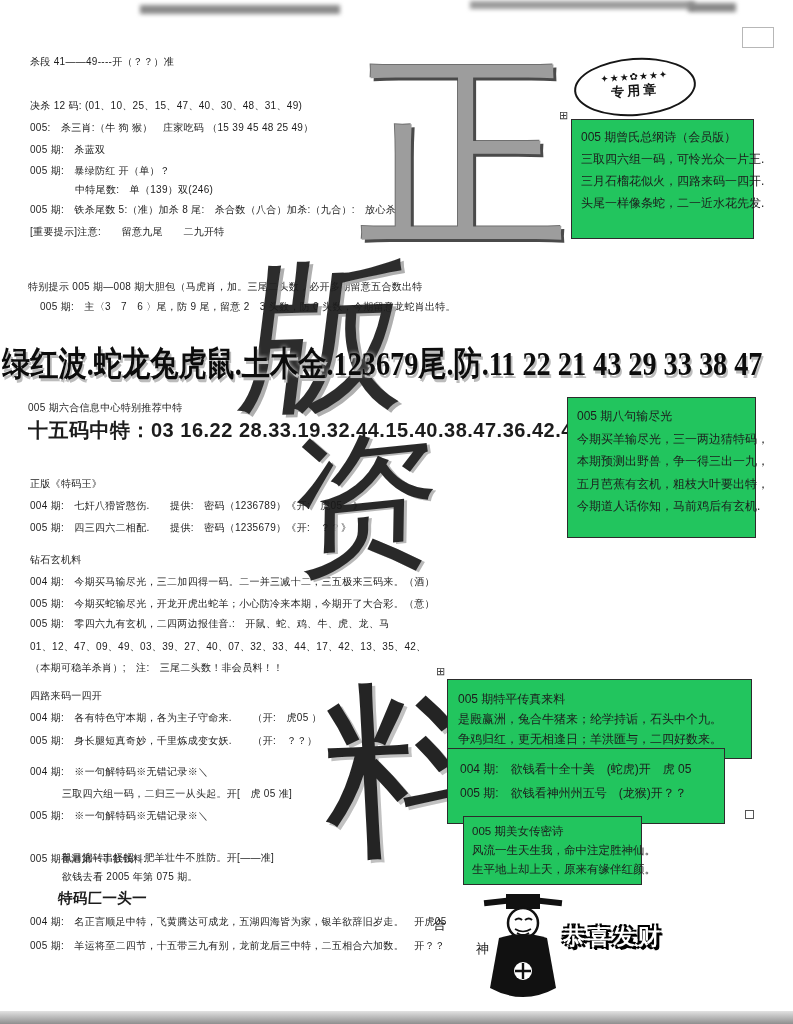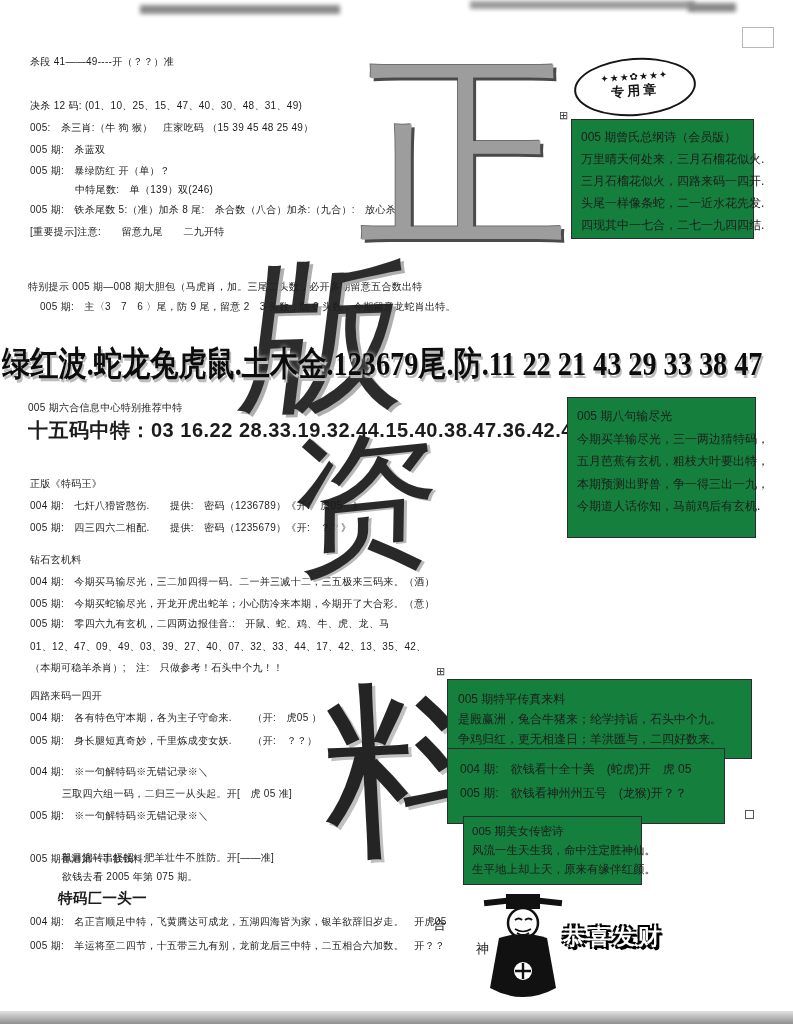--- a/index.html
+++ b/index.html
@@ -17,21 +17,21 @@
   .wm-zi{left:288px;top:428px;font-size:152px;color:#171717;opacity:.92;
          transform:skewX(-7deg) rotate(-6deg);text-shadow:3px 2px 0 #b3b3b3;}
   .wm-liao{left:322px;top:676px;font-size:188px;color:#141414;opacity:.93;
            transform:rotate(-3deg);text-shadow:3px 3px 0 #bdbdbd;}
   
   .banner{position:absolute;left:2px;top:341px;z-index:3;white-space:nowrap;
           font-family:"Liberation Serif",serif;font-weight:bold;font-size:34px;color:#0c0c0c;
           transform:scaleX(.83);transform-origin:left top;
           text-shadow:2px 3px 0 #bcbcbc,0 0 5px #ffffff;}
   
-  .wbox{position:absolute;border:1px solid #2c2c2c;background:#15803d;z-index:4;font-size:12px;}
+  .wbox{position:absolute;border:1px solid #2c2c2c;background:#22c55e;z-index:4;font-size:12px;}
   .wbox div{white-space:nowrap;}
   .bx1 div{padding:0 9px;line-height:22px;}
   .bx2 div{padding:0 9px;line-height:22.5px;}
   .bx3 div{padding:0 10px;line-height:20px;}
   .bx4 div{padding:0 12px;line-height:24px;}
   .bx5 div{padding:0 8px;line-height:19px;font-size:11.5px;}
   
   .stamp{position:absolute;left:574px;top:58px;width:118px;height:54px;z-index:1;
          border:2px solid #161616;border-radius:50%;text-align:center;transform:rotate(-4deg);}
   .stamp-stars{font-size:10px;letter-spacing:1px;margin-top:11px;color:#161616;}
@@ -85,21 +85,21 @@
 
   <div class="ln" style="left:30px;top:478px;">正版《特码王》</div>
   <div class="ln" style="left:30px;top:500px;">004 期:　七奸八猾皆憨伤.　　提供:　密码（1236789）《开:　虎05　》</div>
   <div class="ln" style="left:30px;top:522px;">005 期:　四三四六二相配.　　提供:　密码（1235679）《开:　？？》</div>
 
   <div class="ln" style="left:30px;top:554px;">钻石玄机料</div>
   <div class="ln" style="left:30px;top:576px;">004 期:　今期买马输尽光，三二加四得一码。二一并三减十二，三五极来三码来。（酒）</div>
   <div class="ln" style="left:30px;top:598px;">005 期:　今期买蛇输尽光，开龙开虎出蛇羊；小心防冷来本期，今期开了大合彩。（意）</div>
   <div class="ln" style="left:30px;top:618px;">005 期:　零四六九有玄机，二四两边报佳音.:　开鼠、蛇、鸡、牛、虎、龙、马</div>
   <div class="ln" style="left:30px;top:641px;">01、12、47、09、49、03、39、27、40、07、32、33、44、17、42、13、35、42、</div>
-  <div class="ln" style="left:30px;top:662px;">（本期可稳羊杀肖）;　注:　只做参考！石头中个九！！</div>
+  <div class="ln" style="left:30px;top:662px;">（本期可稳羊杀肖）;　注:　三尾二头数！非会员料！！</div>
 
   <div class="ln" style="left:30px;top:690px;">四路来码一四开</div>
   <div class="ln" style="left:30px;top:712px;">004 期:　各有特色守本期，各为主子守命来.　　（开:　虎05 ）</div>
   <div class="ln" style="left:30px;top:735px;">005 期:　身长腿短真奇妙，千里炼成变女妖.　　（开:　？？）</div>
 
   <div class="ln" style="left:30px;top:766px;">004 期:　※一句解特码※无错记录※＼</div>
   <div class="ln" style="left:62px;top:788px;">三取四六组一码，二归三一从头起。开[　虎 05 准]</div>
   <div class="ln" style="left:30px;top:810px;">005 期:　※一句解特码※无错记录※＼</div>
   <div class="ln" style="left:62px;top:833px;margin-top:19px;">鼠目溜转出怪招，肥羊壮牛不胜防。开[——准]</div>
 
@@ -113,31 +113,30 @@
   <div class="side-char" style="left:476px;top:940px;">神</div>
 
   <div class="stamp">
     <div class="stamp-stars">✦★★✿★★✦</div>
     <div class="stamp-label">专用章</div>
   </div>
 
   <div class="ln anchor" style="left:559px;top:110px;">⊞</div>
   <div class="wbox bx1" style="left:571px;top:119px;width:181px;height:112px;padding-top:6px;">
     <div>005 期曾氏总纲诗（会员版）</div>
-    <div>万里晴天何处来，三月石榴花似火.</div>
+    <div>三取四六组一码，可怜光众一片王.</div>
     <div>三月石榴花似火，四路来码一四开.</div>
     <div>头尾一样像条蛇，二一近水花先发.</div>
-    <div>四现其中一七合，二七一九四四结.</div>
   </div>
 
   <div class="wbox bx2" style="left:567px;top:397px;width:187px;height:132px;padding-top:7px;">
     <div>005 期八句输尽光</div>
     <div>今期买羊输尽光，三一两边猜特码，</div>
+    <div>本期预测出野兽，争一得三出一九，</div>
     <div>五月芭蕉有玄机，粗枝大叶要出特，</div>
-    <div>本期预测出野兽，争一得三出一九，</div>
     <div>今期道人话你知，马前鸡后有玄机.</div>
   </div>
 
   <div class="ln anchor" style="left:436px;top:666px;">⊞</div>
   <div class="wbox bx3" style="left:447px;top:679px;width:303px;height:69px;padding-top:9px;">
     <div>005 期特平传真来料</div>
     <div>是殿赢洲，兔合牛猪来；纶学持诟，石头中个九。</div>
     <div>争鸡归红，更无相逢日；羊洪匯与，二四好数来。</div>
   </div>
 

